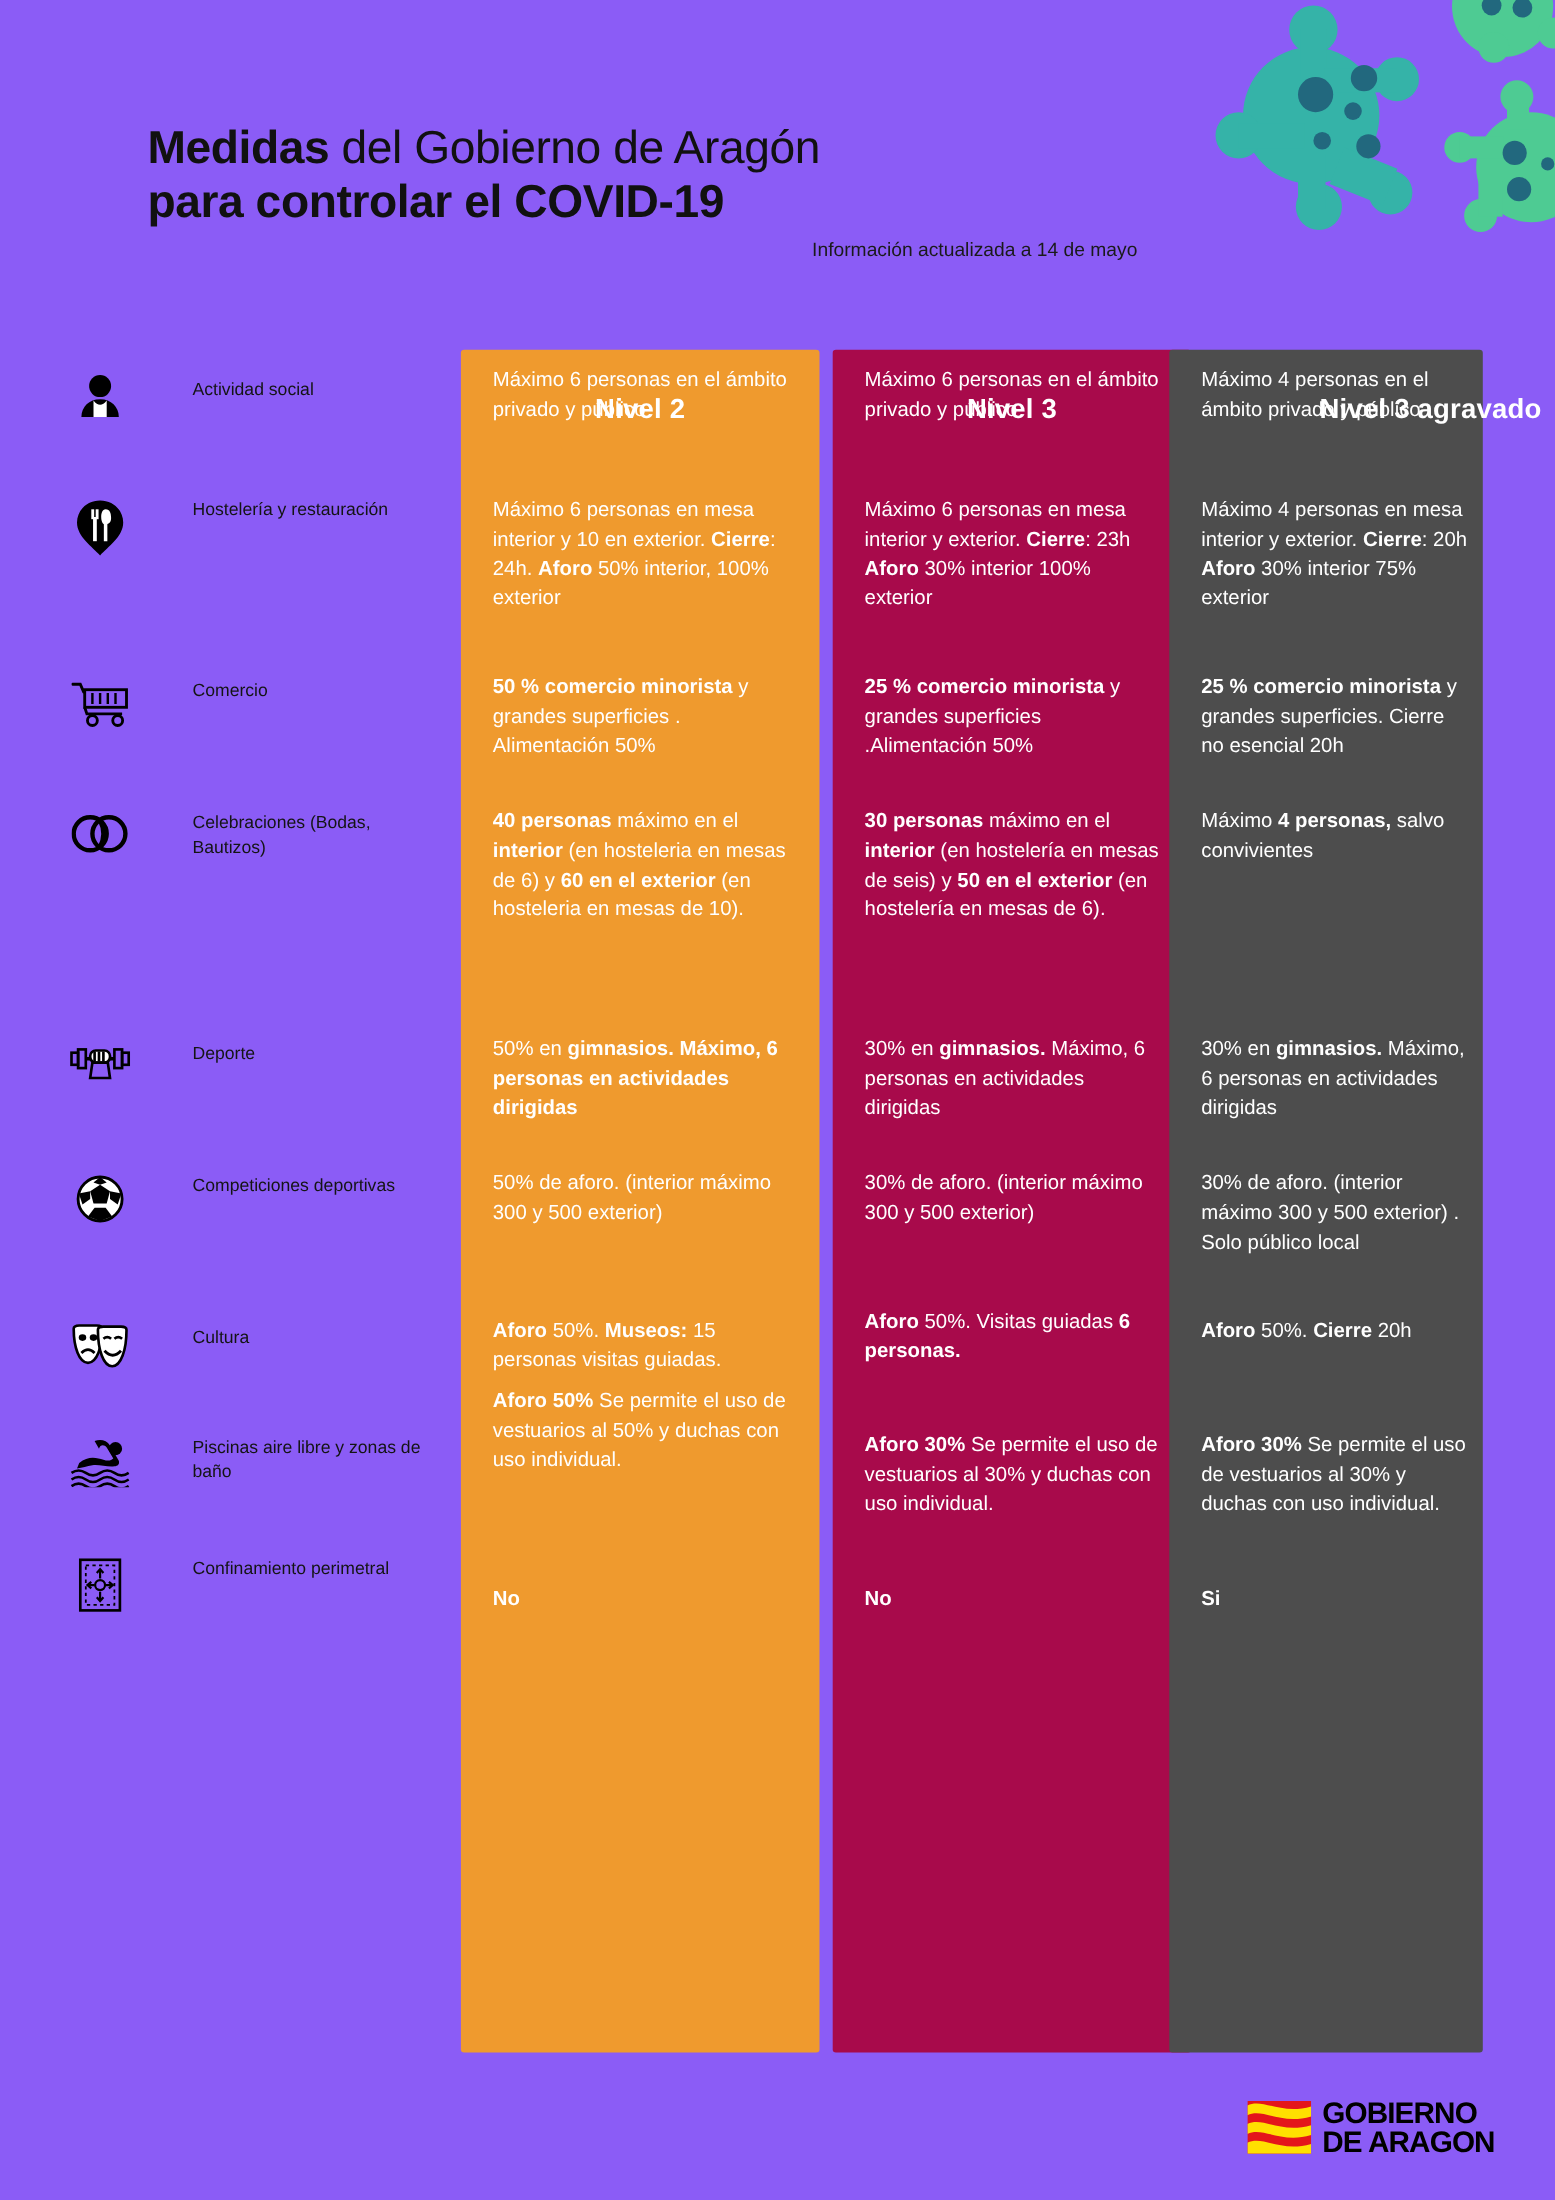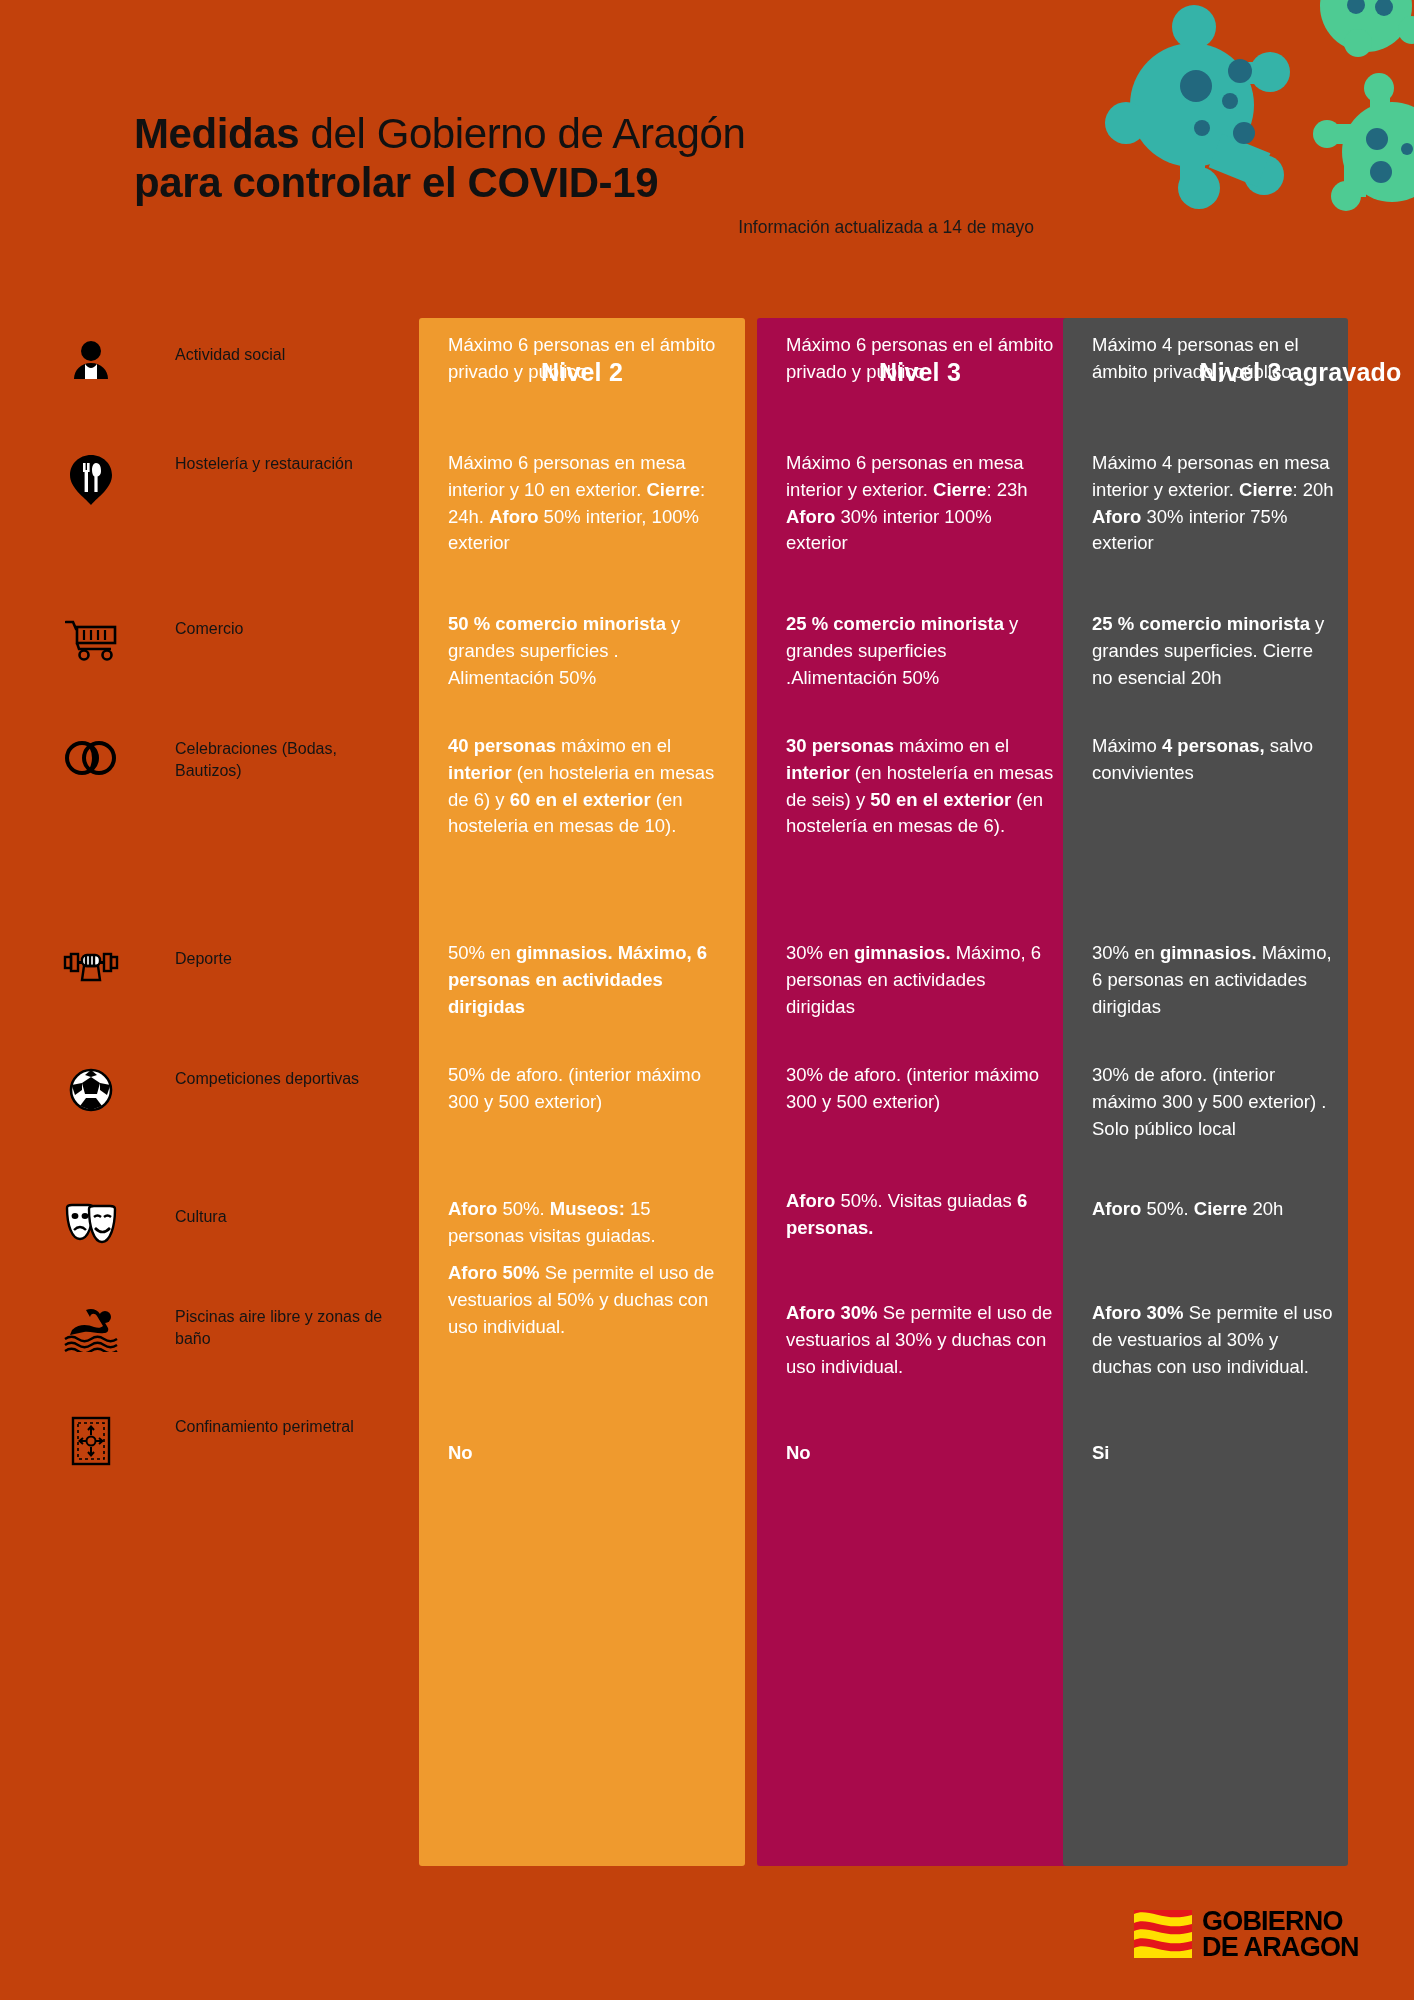--- a/index.html
+++ b/index.html
@@ -7,21 +7,21 @@
     width: 1414px;
     height: 2000px;
     background: #ffffff;
     font-family: "Liberation Sans", sans-serif;
     overflow: hidden;
   }
   #page {
     position: relative;
     width: 1414px;
     height: 2000px;
-    background: #c2410c;
+    background: #8b5cf6;
   }
 
   
   #virus-deco {
     position: absolute;
     top: 0; right: 0;
     width: 340px; height: 235px;
     overflow: hidden;
     pointer-events: none;
   }

